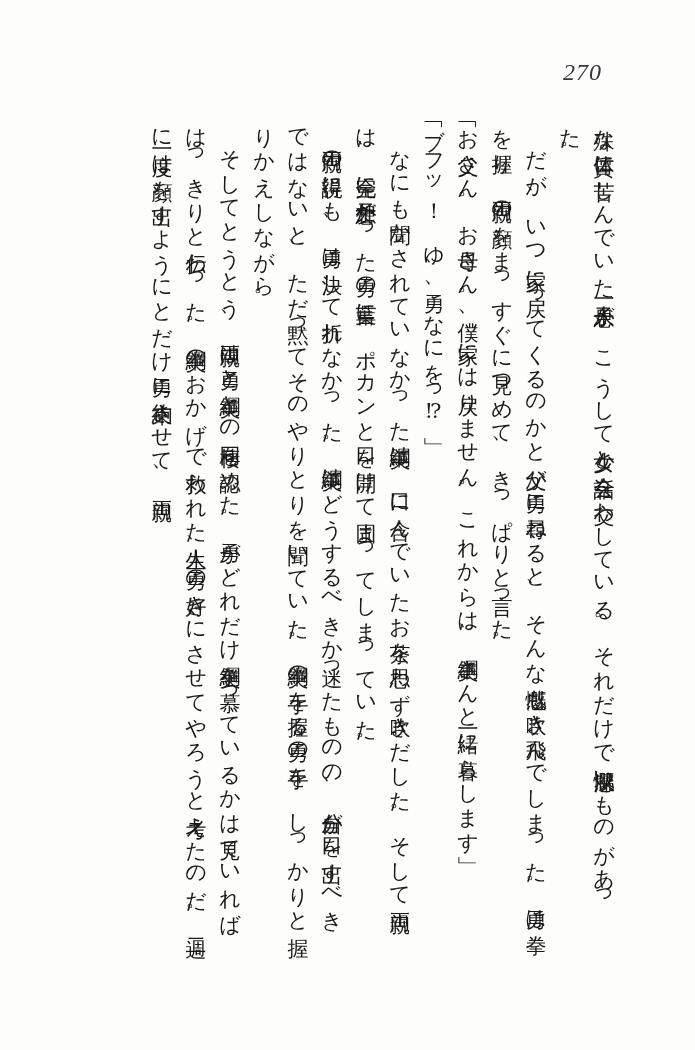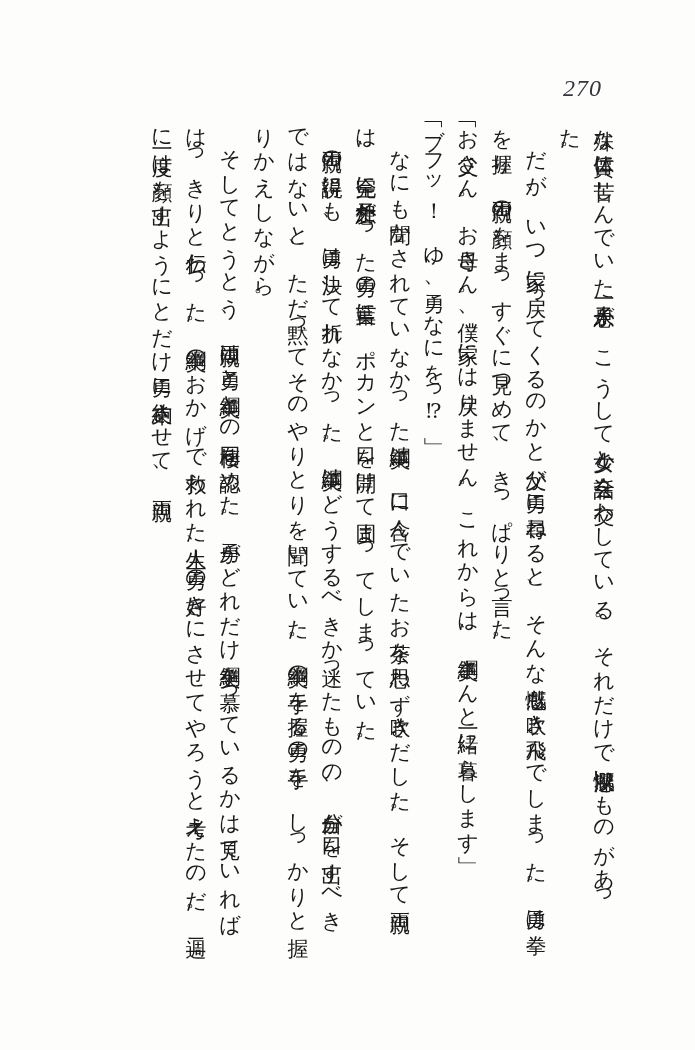--- a/index.html
+++ b/index.html
@@ -17,21 +17,20 @@
   }
   .page-number {
     position: absolute;
     top: 60px;
     left: 563px;
     font-size: 24px;
     font-style: italic;
     color: #35353d;
     letter-spacing: 1px;
     line-height: 1;
-    margin-top: 16px;
   }
   .text-block {
     position: absolute;
     top: 114px;
     right: 74px;
     height: 822px;
     width: 546px;
     writing-mode: vertical-rl;
     text-orientation: mixed;
     font-size: 21px;

